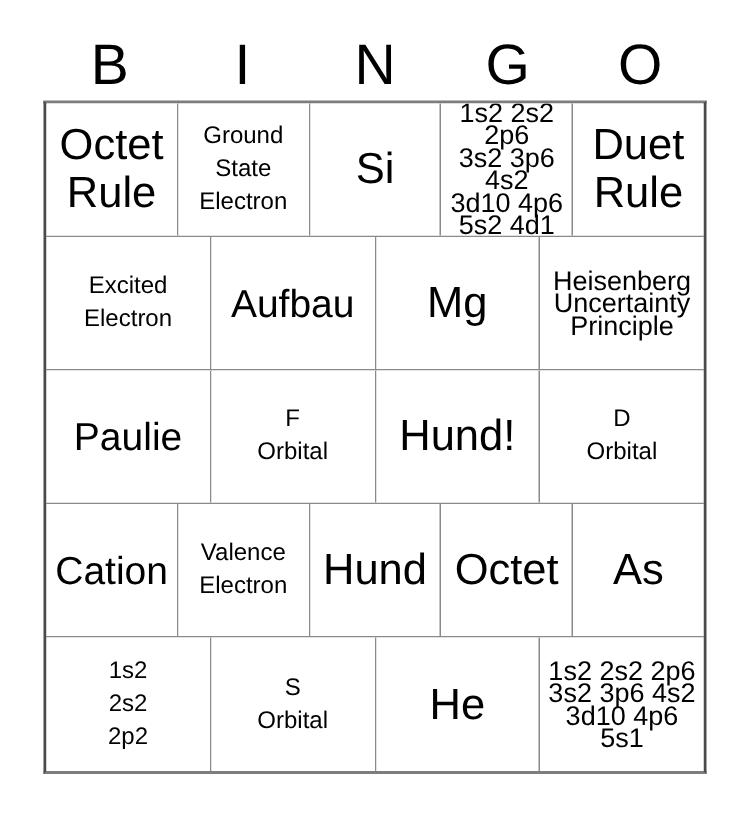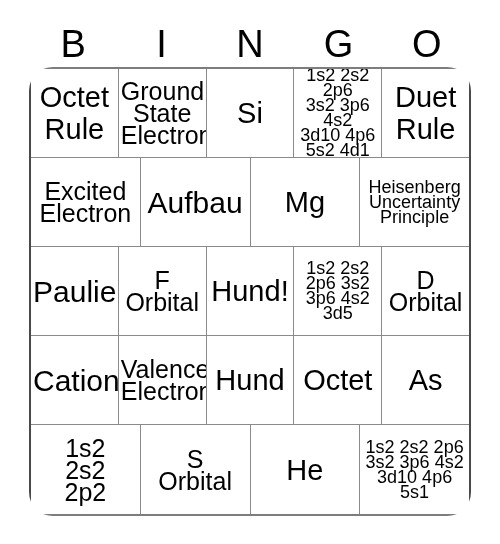--- a/index.html
+++ b/index.html
@@ -36,21 +36,20 @@
     color: #000000;
     user-select: none;
   }
   .grid {
     width: 442px;
     border-top: 2px solid #7d7d7d;
     border-left: 2px solid #4a4a4a;
     border-right: 2px solid #4a4a4a;
     border-bottom: 2px solid #7d7d7d;
     box-sizing: border-box;
-    border-radius: 24px;
   }
   .grid-row {
     display: flex;
     width: 100%;
     height: 89px;
     box-sizing: border-box;
     border-bottom: 1px solid #8a8a8a;
   }
   .grid-row:last-child {
     border-bottom: none;
@@ -72,22 +71,22 @@
     border-right: none;
   }
   .cell-text {
     display: block;
     width: 100%;
     white-space: pre-line;
     color: #000000;
   }
   
   .sz-xl .cell-text { font-size: 29px; line-height: 32px; }
-  .sz-lg .cell-text { font-size: 30px; line-height: 29px; }
-  .sz-md .cell-text { font-size: 25px; line-height: 22px; }
+  .sz-lg .cell-text { font-size: 26px; line-height: 29px; }
+  .sz-md .cell-text { font-size: 16px; line-height: 22px; }
   .sz-xs .cell-text { font-size: 18px; line-height: 15px; }
 </style>
 </head>
 <body>
 
 <div class="card">
 
   <div class="header-row">
     <div class="header-cell">B</div>
     <div class="header-cell">I</div>
@@ -145,26 +144,20 @@
       <div class="cell sz-lg">
           <span class="cell-text">Paulie</span>
         </div>
       <div class="cell sz-md">
           <span class="cell-text">F
 Orbital</span>
         </div>
       <div class="cell sz-xl">
           <span class="cell-text">Hund!</span>
         </div>
-      <div class="cell sz-xs">
-          <span class="cell-text">1s2 2s2
-2p6 3s2
-3p6 4s2
-3d5</span>
-        </div>
       <div class="cell sz-md">
           <span class="cell-text">D
 Orbital</span>
         </div>
     </div>
 
     <div class="grid-row">
       <div class="cell sz-lg">
           <span class="cell-text">Cation</span>
         </div>

